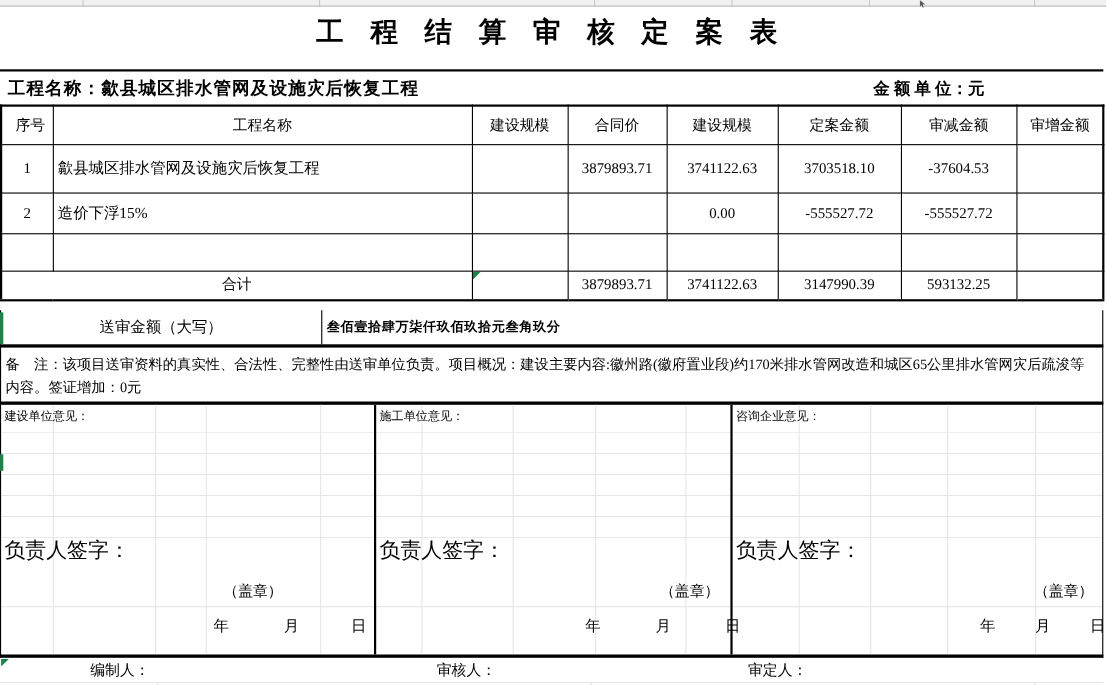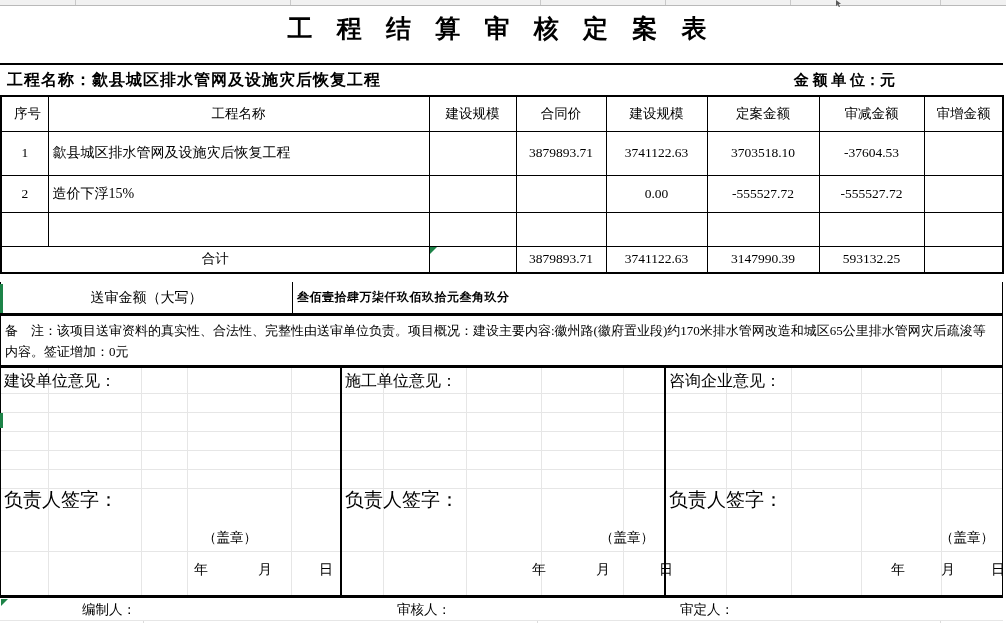--- a/index.html
+++ b/index.html
@@ -96,21 +96,21 @@
     background-position:
       0 25px,0 183px,
       47px 0,140px 0,186px 0,290px 0,382px 0,465px 0,
       540px 0,622px 0,725px 0,790px 0,860px 0,940px 0;
     background-repeat:no-repeat;
   }
   .opcol{position:relative;box-sizing:border-box;height:100%;}
   .opcol.c1{width:341px;border-right:2px solid #000;}
   .opcol.c2{width:324px;border-right:2px solid #000;}
   .opcol.c3{width:336px;}
-  .opcol .oplabel{position:absolute;left:3px;top:3px;font-size:16px;white-space:nowrap;}
+  .opcol .oplabel{position:absolute;left:3px;top:3px;font-size:11px;white-space:nowrap;}
   .opcol .signer{position:absolute;left:3px;top:119px;font-size:19px;white-space:nowrap;}
   .opcol .seal{position:absolute;top:161px;font-size:13.5px;white-space:nowrap;margin-left:39px;}
   .c1 .seal{right:83px;} .c2 .seal{right:10px;} .c3 .seal{right:8px;}
   .opcol .dates{position:absolute;top:193px;left:0;width:100%;height:18px;font-size:14px;}
   .opcol .dates span{position:absolute;top:0;}
   .c1 .d1{left:193px;} .c1 .d2{left:257px;} .c1 .d3{left:318px;}
   .c2 .d1{left:190px;} .c2 .d2{left:254px;} .c2 .d3{left:317px;}
   .c3 .d1{left:225px;} .c3 .d2{left:275px;} .c3 .d3{left:325px;}
   
   .footer{

